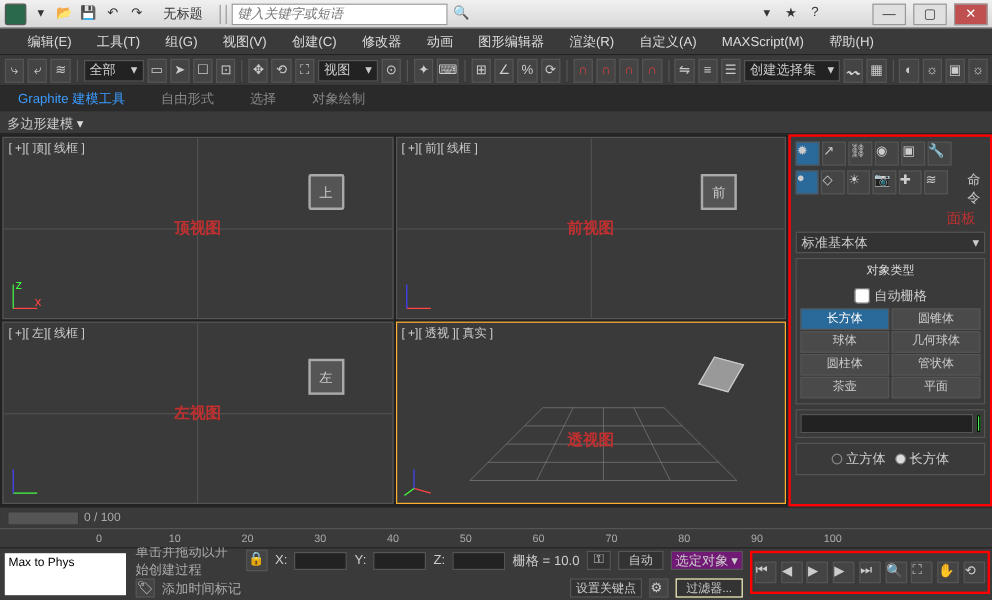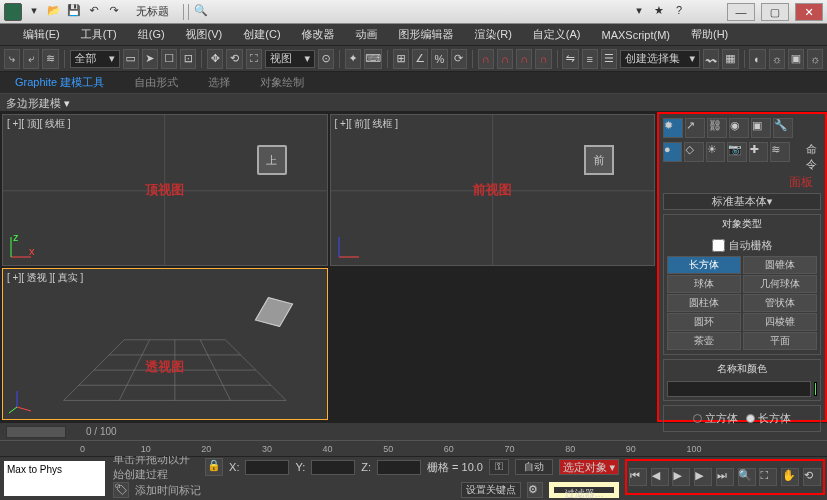--- a/index.html
+++ b/index.html
@@ -26,34 +26,34 @@
 .vp{background:#3a3a3a;border:1px solid #555;position:relative;overflow:hidden;}
 .vp.active{border:1px solid #ffb030;}
 .vp .lbl{position:absolute;top:2px;left:4px;font-size:10px;color:#ccc;}
 .vp .red{position:absolute;top:50%;left:50%;transform:translate(-50%,-50%);color:#c03030;font-size:13px;font-weight:bold;}
 .vp .axis{position:absolute;bottom:4px;left:4px;width:28px;height:28px;}
 .sidepanel{width:170px;background:#3a3a3a;border:2px solid red;display:flex;flex-direction:column;padding:2px;}
 .sidepanel .iconrow{display:flex;gap:2px;padding:2px;}
 .sidepanel .ic{width:20px;height:20px;border:1px solid #555;background:#444;}
 .sidepanel .ic.on{background:#2a6a9a;}
 .sidepanel .redlbl{color:#c03030;font-size:12px;text-align:right;padding:0 4px;}
-.sidepanel .combo{height:18px;background:#333;border:1px solid #555;margin:2px;padding:0 4px;display:flex;align-items:center;justify-content:center;}
+.sidepanel .combo{height:18px;background:#333;border:1px solid #555;margin:2px;padding:0 4px;display:flex;align-items:center;justify-content:space-between;}
 .rollout{border:1px solid #555;margin:2px;}
 .rollhdr{background:#3a3a3a;text-align:center;padding:2px;color:#ddd;font-size:10px;}
 .rollbody{padding:3px;}
 .cb{display:flex;align-items:center;justify-content:center;gap:4px;padding:2px;}
 .btnrow{display:flex;gap:2px;margin:1px 0;}
 .pbtn{flex:1;height:18px;background:#4a4a4a;border:1px solid #555;text-align:center;line-height:16px;font-size:10px;}
 .pbtn.on{background:#2a6a9a;color:#fff;}
 .colsw{width:30px;height:14px;background:#4cf050;border:1px solid #000;}
 .radiorow{display:flex;gap:8px;justify-content:center;padding:2px;}
 .radio{display:flex;align-items:center;gap:3px;}
 .radio .dot{width:9px;height:9px;border:1px solid #888;border-radius:50%;}
 .radio .dot.on{background:#ddd;}
-.timeline{height:18px;background:#3a3a3a;display:flex;align-items:center;padding:0 6px;border-top:1px solid #222;gap:16px;}
+.timeline{height:18px;background:#3a3a3a;display:flex;align-items:center;padding:0 6px;border-top:1px solid #222;}
 .timeline .slider{width:60px;height:12px;background:#555;border:1px solid #333;}
 .timeline .txt{margin-left:4px;font-size:10px;color:#aaa;}
 .timeruler{height:16px;background:#3a3a3a;display:flex;align-items:center;padding:0 80px;border-top:1px solid #555;position:relative;}
 .timeruler .tick{flex:1;text-align:left;font-size:9px;color:#aaa;}
 .status{height:44px;background:#3a3a3a;border-top:1px solid #222;display:flex;}
 .status .left{width:101px;background:#fff;color:#000;margin:4px;padding:3px;font-size:10px;}
 .status .mid{flex:1;display:flex;flex-direction:column;justify-content:space-between;}
 .status .row{display:flex;align-items:center;height:20px;gap:6px;padding:0 4px;}
 .status .trans{width:200px;border:2px solid red;height:36px;margin:2px;display:flex;align-items:center;justify-content:space-around;}
 .status .trans .ic{width:18px;height:18px;border:1px solid #555;background:#444;}
@@ -65,20 +65,21 @@
 
 <div class="titlebar">
  <div class="logo"></div>
  <div class="tbtn">▾</div>
  <div class="tbtn">📂</div>
  <div class="tbtn">💾</div>
  <div class="tbtn">↶</div>
  <div class="tbtn">↷</div>
  <span class="title">无标题</span>
  <div style="width:6px;height:16px;border-left:1px solid #999;border-right:1px solid #999;"></div>
+ <input class="search" placeholder="键入关键字或短语" style="">
  <div class="tbtn">🔍</div>
  <div style="flex:1"></div>
  <div class="tbtn" style="color:#333">▾</div>
  <div class="tbtn" style="color:#333">★</div>
  <div class="tbtn" style="color:#333">?</div>
  <div style="flex:0 0 30px"></div>
  <div class="winbtn">—</div>
  <div class="winbtn">▢</div>
  <div class="winbtn close">✕</div>
 </div>
@@ -182,20 +183,35 @@
    <svg style="position:absolute;inset:0" viewBox="0 0 320 150">
           <g stroke="#666" stroke-width="0.5">
             <line x1="0" y1="75" x2="320" y2="75"></line>
             <line x1="160" y1="0" x2="160" y2="150"></line>
           </g>
         </svg>
    <div style="position:absolute;top:30px;right:40px;width:30px;height:30px;border:2px solid #aaa;background:#555;display:flex;align-items:center;justify-content:center">前</div>
    <div class="red">前视图</div>
    <svg class="axis" viewBox="0 0 28 28">
           <line x1="4" y1="24" x2="24" y2="24" stroke="#f44"></line>
+          <line x1="4" y1="24" x2="4" y2="4" stroke="#44f"></line>
+        </svg>
+  </div>
+  <div class="vp">
+   <div class="lbl">[ +][ 左][ 线框 ]</div>
+   <svg style="position:absolute;inset:0" viewBox="0 0 320 150">
+          <g stroke="#666" stroke-width="0.5">
+            <line x1="0" y1="75" x2="320" y2="75"></line>
+            <line x1="160" y1="0" x2="160" y2="150"></line>
+          </g>
+        </svg>
+   <div style="position:absolute;top:30px;right:40px;width:30px;height:30px;border:2px solid #aaa;background:#555;display:flex;align-items:center;justify-content:center">左</div>
+   <div class="red">左视图</div>
+   <svg class="axis" viewBox="0 0 28 28">
+          <line x1="4" y1="24" x2="24" y2="24" stroke="#4f4"></line>
           <line x1="4" y1="24" x2="4" y2="4" stroke="#44f"></line>
         </svg>
   </div>
   <div class="vp active">
    <div class="lbl">[ +][ 透视 ][ 真实 ]</div>
    <svg style="position:absolute;inset:0" viewBox="0 0 320 150">
     <g stroke="#888" stroke-width="0.5">
     <line x1="60" y1="130" x2="280" y2="130"></line>
             <line x1="75" y1="115" x2="265" y2="115"></line>
             <line x1="90" y1="100" x2="250" y2="100"></line>
@@ -254,31 +270,26 @@
           </div>
     <div class="btnrow">
             <div class="pbtn">球体</div>
             <div class="pbtn">几何球体</div>
           </div>
     <div class="btnrow">
             <div class="pbtn">圆柱体</div>
             <div class="pbtn">管状体</div>
           </div>
     <div class="btnrow">
-            <div class="pbtn">圆环</div>
-            <div class="pbtn">四棱锥</div>
-          </div>
-    <div class="btnrow">
             <div class="pbtn">茶壶</div>
             <div class="pbtn">平面</div>
           </div>
    </div>
   </div>
   <div class="rollout">
-   <div class="rollhdr">名称和颜色</div>
    <div class="rollbody" style="display:flex;gap:3px;align-items:center">
     <input style="flex: 1 1 0%; height: 16px; background: rgb(34, 34, 34); border: 1px solid rgb(85, 85, 85);">
     <div class="colsw"></div>
    </div>
   </div>
   <div class="rollout">
    <div class="rollbody">
     <div class="radiorow">
      <div class="radio">
               <div class="dot"></div>
@@ -326,31 +337,31 @@
         <div class="spinbox">
           <div class="v"></div>
         </div>
    <span>Z:</span>
         <div class="spinbox">
           <div class="v"></div>
         </div>
    <span>栅格 = 10.0</span>
    <div style="width:20px;height:16px;background:#333;border:1px solid #555;text-align:center">⚿</div>
    <div style="width:38px;height:16px;background:#333;border:1px solid #555;text-align:center;font-size:10px">自动</div>
-   <div class="combo" style="height:16px;background:#b91c1c;border:1px solid #555;padding:0 3px;display:flex;align-items:center;min-width:60px">
+   <div class="combo" style="height:16px;background:#701a75;border:1px solid #555;padding:0 3px;display:flex;align-items:center;min-width:60px">
           <span>选定对象</span>
           <span style="margin-left:auto">▾</span>
         </div>
   </div>
   <div class="row">
    <div style="width:16px;height:16px;border:1px solid #555;background:#444">🏷</div>
    <span style="flex:1;color:#aaa">添加时间标记</span>
    <div style="width:60px;height:16px;background:#333;border:1px solid #555;text-align:center;font-size:10px">设置关键点</div>
    <div style="width:16px;height:16px;border:1px solid #555;background:#444">⚙</div>
-   <div style="width:70px;height:16px;background:#333;border:5px solid #fef9c3;text-align:center;font-size:10px">过滤器...</div>
+   <div style="width:56px;height:16px;background:#333;border:1px solid #fef9c3;text-align:center;font-size:10px">过滤器...</div>
   </div>
  </div>
  <div class="trans">
   <div class="ic">⏮</div>
   <div class="ic">◀</div>
   <div class="ic">▶</div>
   <div class="ic">▶</div>
   <div class="ic">⏭</div>
   <div class="ic">🔍</div>
   <div class="ic">⛶</div>

